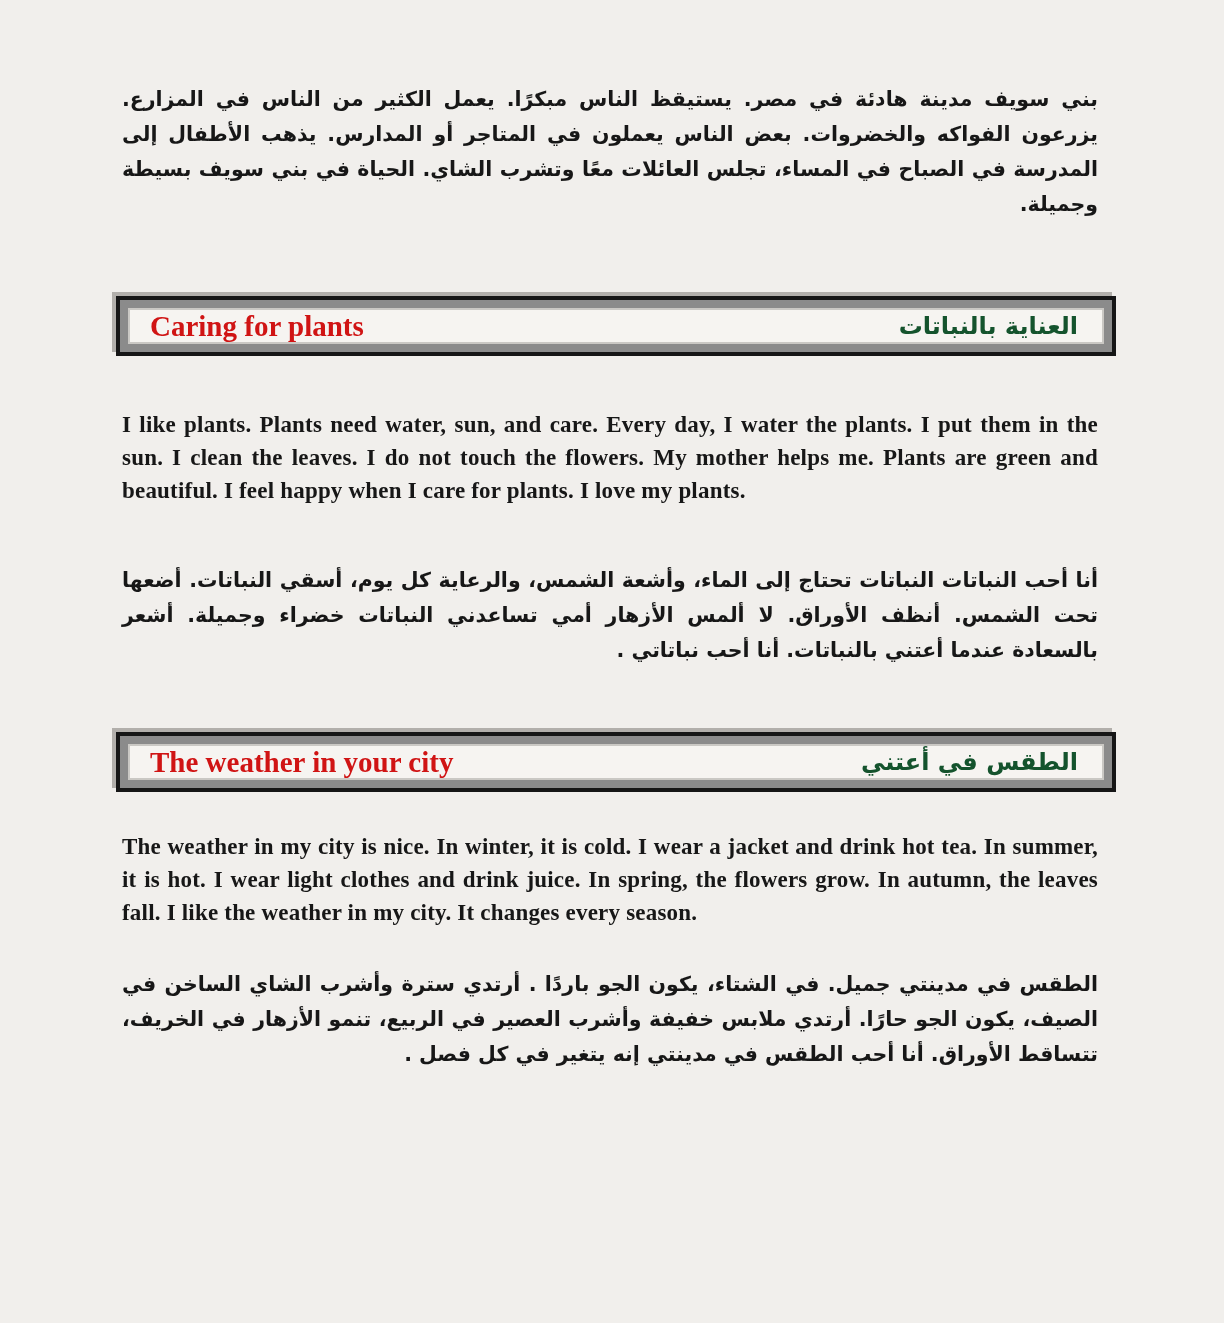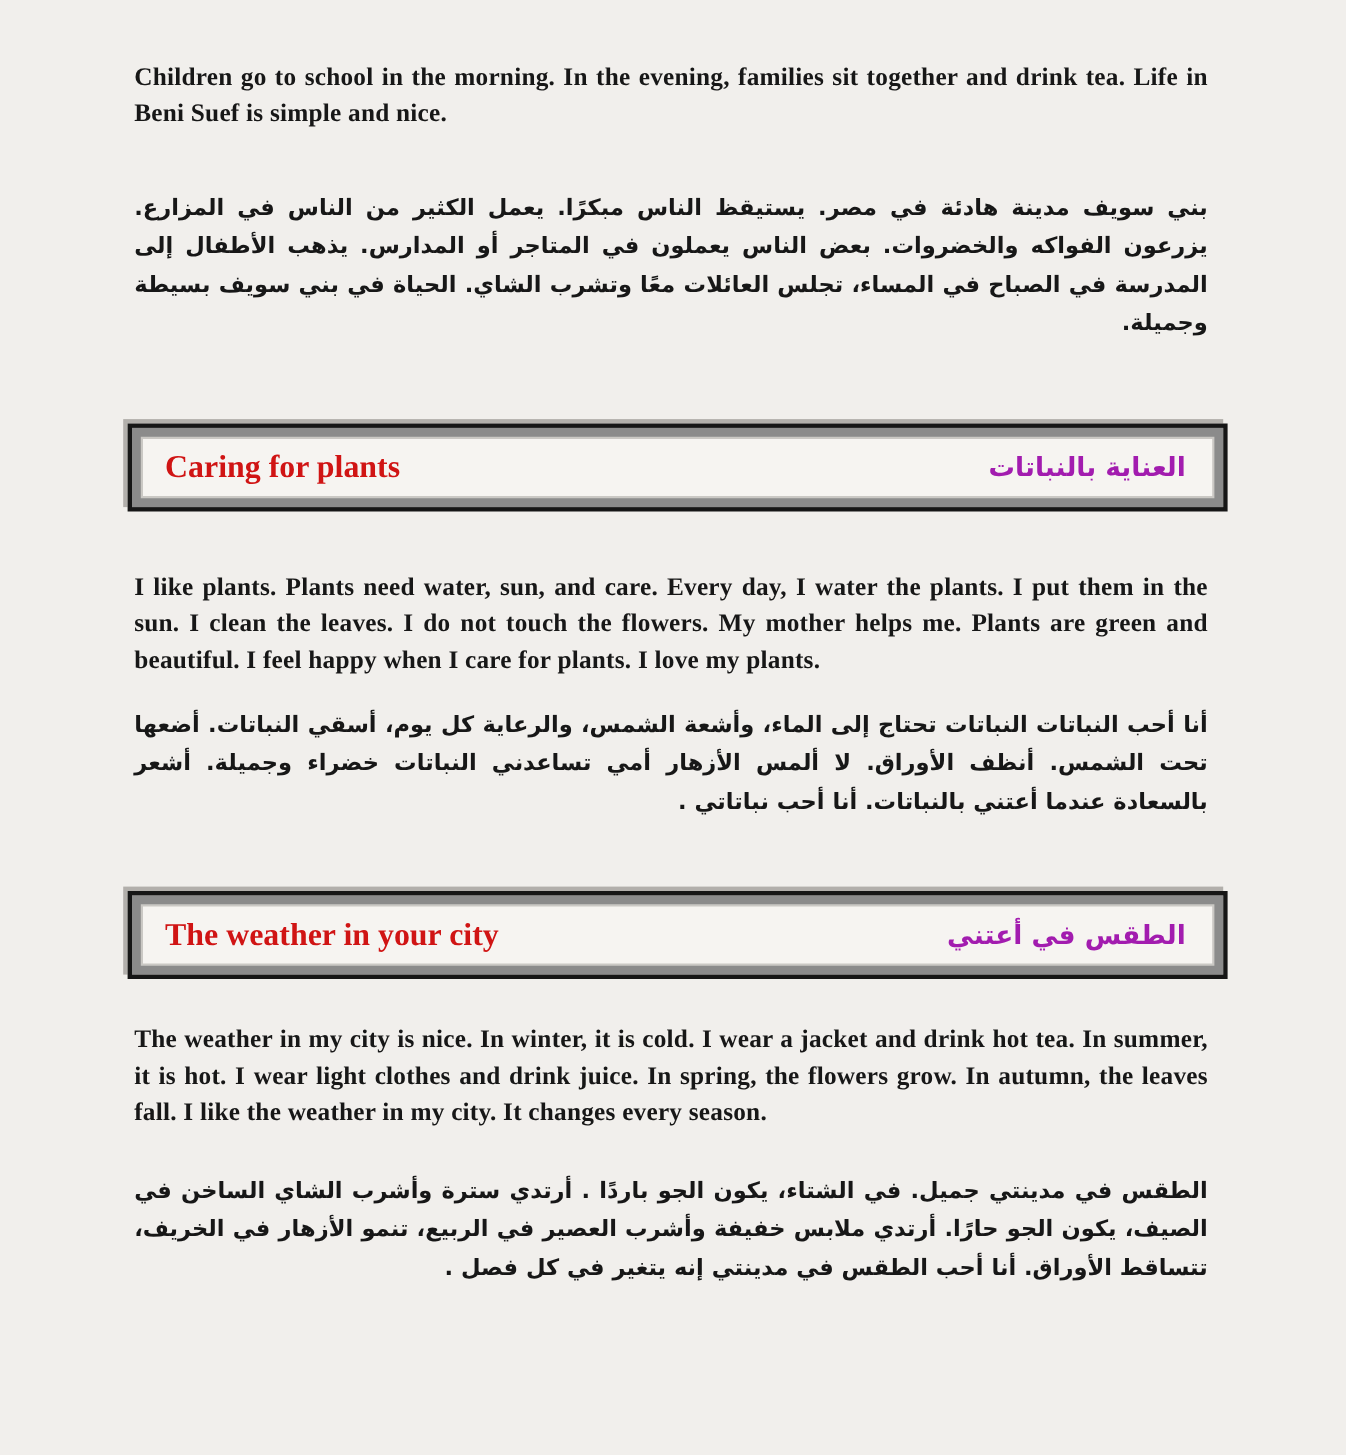--- a/index.html
+++ b/index.html
@@ -28,28 +28,28 @@
   .para-ar {
     font-family: "DejaVu Sans", sans-serif;
     font-weight: bold;
     font-size: 20.5px;
     line-height: 35px;
     text-align: justify;
   }
   .m-intro-ar   { margin-top: 52px; }
   .m-header1    { margin-top: 74px; }
   .m-plants-en  { margin-top: 52px; }
-  .m-plants-ar  { margin-top: 25px; }
+  .m-plants-ar  { margin-top: 56px; }
   .m-header2    { margin-top: 64px; text-align: right; }
   .m-weather-en { margin-top: 38px; }
   .m-weather-ar { margin-top: 38px; }
 
   .header-bar {
     box-sizing: border-box;
-    height: 80px;
+    height: 60px;
     margin-left: -6px;
     margin-right: -18px;
     background: #f6f4f1;
     border: 4px solid #161616;
     box-shadow:
       inset 0 0 0 8px #8b8b8b,
       inset 0 0 0 10px #cac8c4,
       -4px -4px 0 #b2afab;
     display: flex;
     justify-content: space-between;
@@ -59,29 +59,28 @@
   .header-en {
     font-family: "Liberation Serif", serif;
     font-weight: bold;
     font-size: 29px;
     color: #d01414;
   }
   .header-ar {
     font-family: "DejaVu Sans", sans-serif;
     font-weight: bold;
     font-size: 24px;
-    color: #a21caf;
+    color: #14532d;
   }
 </style>
 </head>
 <body>
 
 <div class="page">
 
-  <p class="para-en" lang="en">Children go to school in the morning. In the evening, families sit together and drink tea. Life in Beni Suef is simple and nice.</p>
 
   <p class="para-ar m-intro-ar" dir="rtl" lang="ar">بني سويف مدينة هادئة في مصر. يستيقظ الناس مبكرًا. يعمل الكثير من الناس في المزارع. يزرعون الفواكه والخضروات. بعض الناس يعملون في المتاجر أو المدارس. يذهب الأطفال إلى المدرسة في الصباح في المساء، تجلس العائلات معًا وتشرب الشاي. الحياة في بني سويف بسيطة وجميلة.</p>
 
   <div class="header-bar m-header1">
     <span class="header-en" lang="en">Caring for plants</span>
     <span class="header-ar" dir="rtl" lang="ar">العناية بالنباتات</span>
   </div>
 
   <p class="para-en m-plants-en" lang="en">I like plants. Plants need water, sun, and care. Every day, I water the plants. I put them in the sun. I clean the leaves. I do not touch the flowers. My mother helps me. Plants are green and beautiful. I feel happy when I care for plants. I love my plants.</p>
 

